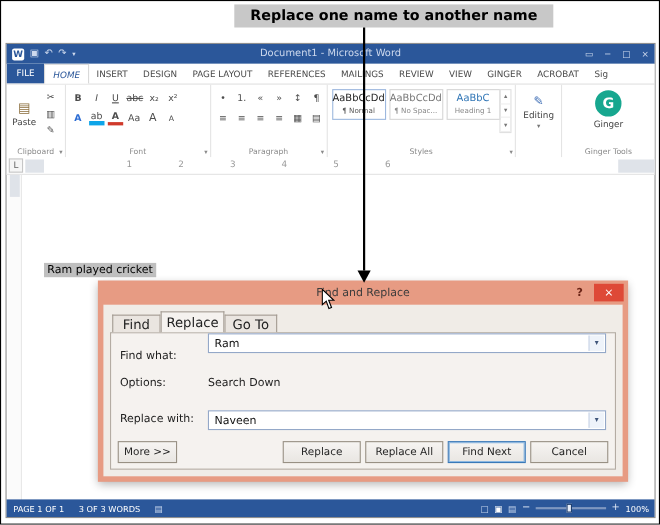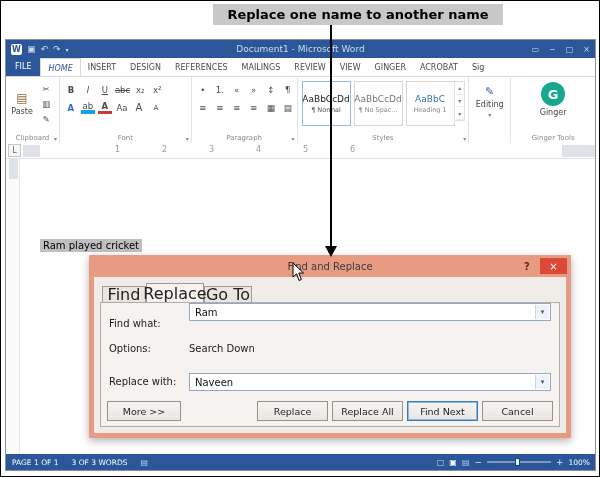--- a/index.html
+++ b/index.html
@@ -26,21 +26,21 @@
   .tab{font-size:8px;color:#4a4a4a;padding:0 7px;height:18px;display:flex;align-items:center;white-space:nowrap;}
   .tab.file{background:#2b579a;color:#fff;height:19px;padding:0 9px;}
   .tab.active{color:#2b579a;background:#fff;border:1px solid #d9d9d9;border-bottom:none;height:19px;margin-bottom:-1px;font-style:italic;}
 
   .ribbon{position:absolute;left:0;top:37px;right:0;height:66px;background:#fff;display:flex;}
   .rgroup{position:relative;border-right:1px solid #e4e4e4;height:100%;}
   .glabel{position:absolute;bottom:1px;left:0;right:0;text-align:center;font-size:7px;color:#8a8a8a;}
   .glaunch{position:absolute;bottom:1px;right:2px;font-size:6px;color:#8a8a8a;}
   .rbtn{display:inline-flex;align-items:center;justify-content:center;min-width:14px;height:13px;font-size:8.5px;color:#4d4d4d;}
   .frow{position:absolute;left:4px;display:flex;gap:3px;}
-  .card{width:49px;height:45px;background:#fff;border:1px solid #d6d6d6;display:flex;flex-direction:column;align-items:center;justify-content:center;}
+  .card{width:49px;height:28px;background:#fff;border:1px solid #d6d6d6;display:flex;flex-direction:column;align-items:center;justify-content:center;}
   .samp{font-size:9px;color:#222;}
   .snm{font-size:6.5px;color:#555;margin-top:2px;white-space:nowrap;}
   .sscroll{position:absolute;right:3px;top:4px;width:11px;height:40px;border:1px solid #e0e0e0;display:flex;flex-direction:column;}
   .sscroll span{flex:1;display:flex;align-items:center;justify-content:center;font-size:6px;color:#777;border-bottom:1px solid #eee;}
   .gcircle{width:24px;height:24px;border-radius:50%;background:#17a78f;color:#fff;font-weight:bold;font-size:13px;display:flex;align-items:center;justify-content:center;}
 
   .ruler{position:absolute;left:0;top:103px;right:0;height:16px;background:#fff;border-bottom:1px solid #e2e2e2;}
   .tabsel{position:absolute;left:2px;top:1px;width:13px;height:13px;background:#f6f6f6;border:1px solid #c6c6c6;font-size:8px;color:#666;display:flex;align-items:center;justify-content:center;}
   .rmarg{position:absolute;top:2px;height:12px;background:#dfe3e9;}
   .rnum{position:absolute;top:2px;font-size:8px;color:#9a9a9a;}
@@ -58,21 +58,21 @@
   .ztrack{width:64px;height:2px;background:#7e97c0;position:relative;}
   .zthumb{position:absolute;left:28px;top:-3px;width:5px;height:8px;background:#e8eef8;border:1px solid #1e3f6f;}
 
   
   .dialog{position:absolute;left:88px;top:254px;width:482px;height:183px;background:#e79b83;z-index:5;box-shadow:0 3px 8px rgba(0,0,0,.3);}
   .dtitle{position:absolute;left:0;top:0;right:0;height:22px;display:flex;align-items:center;justify-content:center;font-size:10px;color:#3c3c3c;}
   .dhelp{position:absolute;right:36px;top:4px;width:16px;height:14px;font-size:10px;font-weight:bold;color:#6b2417;display:flex;align-items:center;justify-content:center;}
   .dclose{position:absolute;right:4px;top:3px;width:27px;height:16px;background:#de4937;color:#fff;font-size:10px;display:flex;align-items:center;justify-content:center;}
   .dcontent{position:absolute;left:5px;top:22px;width:472px;height:156px;background:#f0ece7;}
   .dpanel{position:absolute;left:6px;top:25px;width:460px;height:125px;background:#f5f2ef;border:1px solid #b4aca3;}
-  .dtab{position:absolute;height:16px;top:9px;background:#eae5e0;border:1px solid #a39b92;border-bottom:none;font-size:16px;color:#222;display:flex;align-items:center;justify-content:center;z-index:1;}
+  .dtab{position:absolute;height:16px;top:9px;background:#eae5e0;border:1px solid #a39b92;border-bottom:none;font-size:12px;color:#222;display:flex;align-items:center;justify-content:center;z-index:1;}
   .dtab.active{top:6px;height:19px;background:#f5f2ef;z-index:2;}
   .dlabel{position:absolute;font-size:10px;color:#1c1c1c;white-space:nowrap;}
   .combo{position:absolute;height:18px;background:#fff;border:1px solid #94a8c8;font-size:10px;color:#111;display:flex;align-items:center;padding-left:5px;}
   .combo-caret{position:absolute;right:1px;top:1px;bottom:1px;width:14px;background:#eef3fa;border-left:1px solid #c9d4e6;display:flex;align-items:center;justify-content:center;font-size:7px;color:#3f557a;}
   .dbtn{position:absolute;height:20px;top:98px;background:linear-gradient(#f6f4f2,#e9e6e2);border:1px solid #989084;font-size:9.5px;color:#1f1f1f;display:flex;align-items:center;justify-content:center;}
   .dbtn.default{border:1px solid #3a79b8;box-shadow:inset 0 0 0 1px #8cb8e2;}
   .cursor{position:absolute;left:291px;top:261px;z-index:7;}
 </style>
 </head>
 <body>
@@ -102,20 +102,21 @@
         <span class="wctrl">□</span>
         <span class="wctrl">×</span>
       </div>
     </div>
 
     <div class="tabrow">
       <span class="tab file">FILE</span>
       <span class="tab active">HOME</span>
       <span class="tab">INSERT</span>
       <span class="tab">DESIGN</span>
+      <span class="tab">PAGE LAYOUT</span>
       <span class="tab">REFERENCES</span>
       <span class="tab">MAILINGS</span>
       <span class="tab">REVIEW</span>
       <span class="tab">VIEW</span>
       <span class="tab">GINGER</span>
       <span class="tab">ACROBAT</span>
       <span class="tab">Sig</span>
     </div>
 
     <div class="ribbon">
@@ -274,21 +275,21 @@
           <span>Ram</span>
           <span class="combo-caret">▾</span>
         </div>
         <span class="dlabel" style="left:8px;top:40px">Options:</span>
         <span class="dlabel" style="left:88px;top:40px">Search Down</span>
         <span class="dlabel" style="left:8px;top:73px">Replace with:</span>
         <div class="combo" style="left:88px;top:70px;width:362px">
           <span>Naveen</span>
           <span class="combo-caret">▾</span>
         </div>
-        <div class="dbtn" style="left:6px;width:74px">More &gt;&gt;</div>
+        <div class="dbtn" style="left:6px;width:54px">More &gt;&gt;</div>
         <div class="dbtn" style="left:156px;width:71px">Replace</div>
         <div class="dbtn" style="left:231px;width:71px">Replace All</div>
         <div class="dbtn default" style="left:306px;width:71px">Find Next</div>
         <div class="dbtn" style="left:381px;width:71px">Cancel</div>
       </div>
     </div>
   </div>
 
   <svg class="cursor" width="13" height="20" viewBox="0 0 13 20">
     <path d="M1,1 L1,15 L4.6,11.8 L7,18.5 L9.4,17.5 L6.8,11 L11.5,11 Z" fill="#ffffff" stroke="#000000" stroke-width="1"></path>

